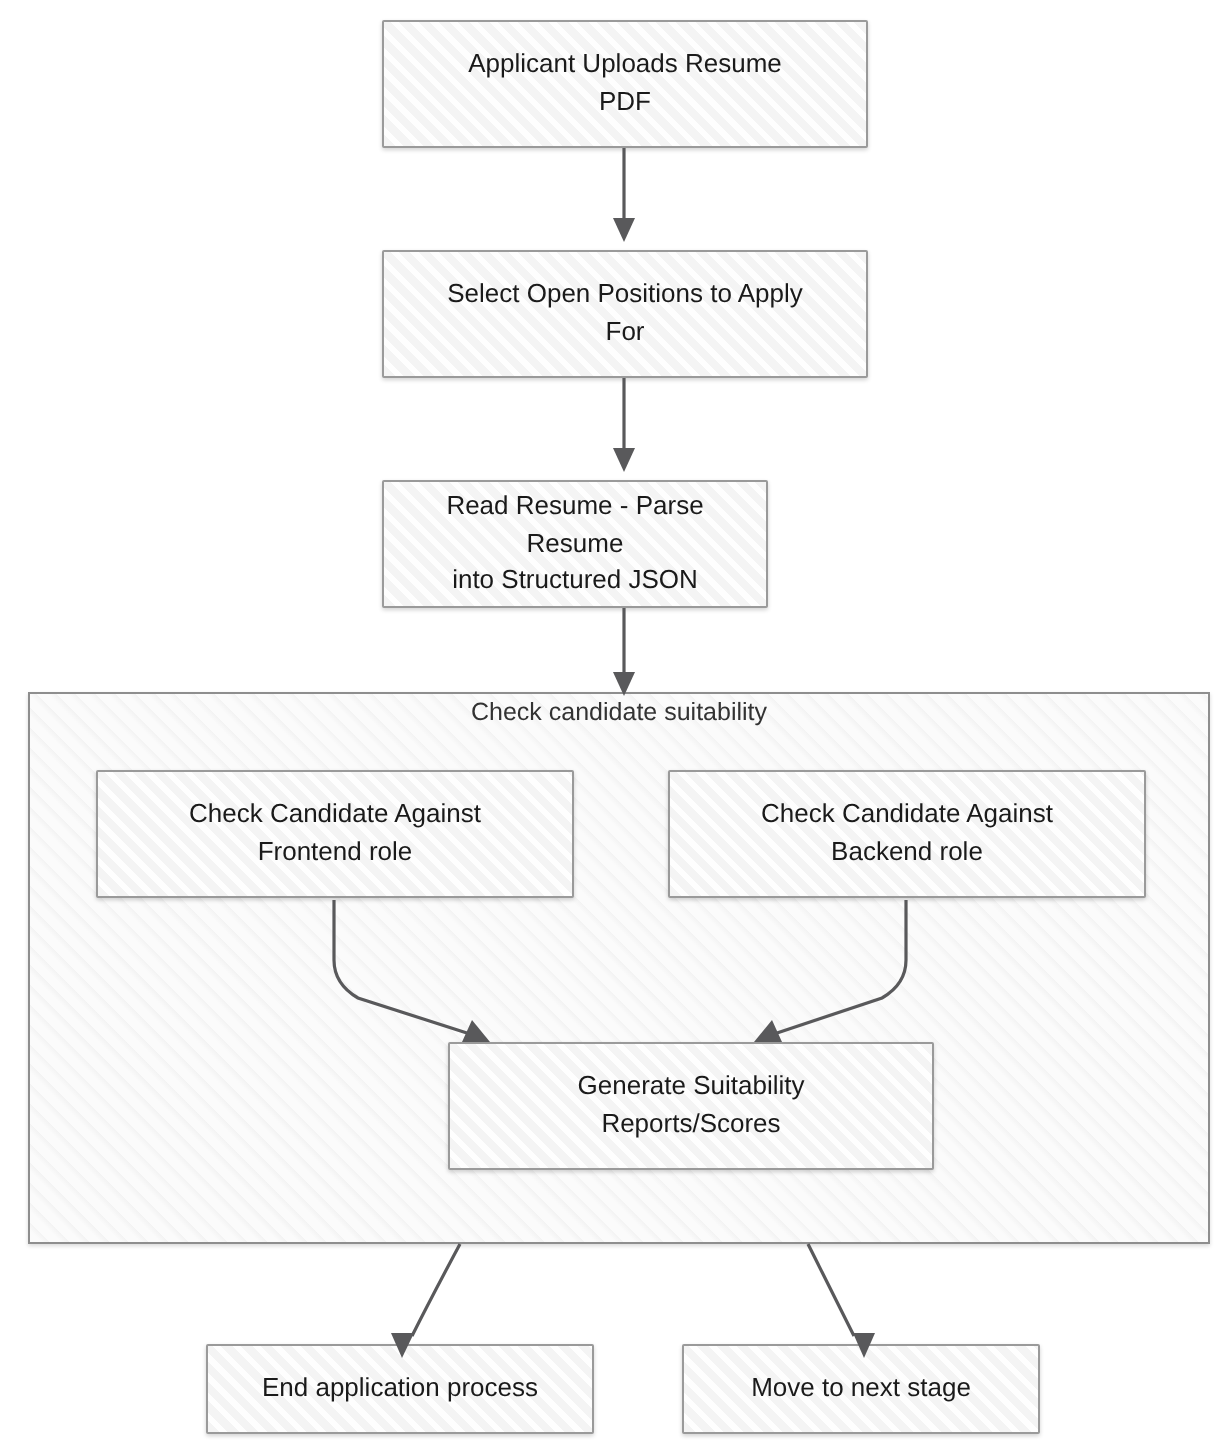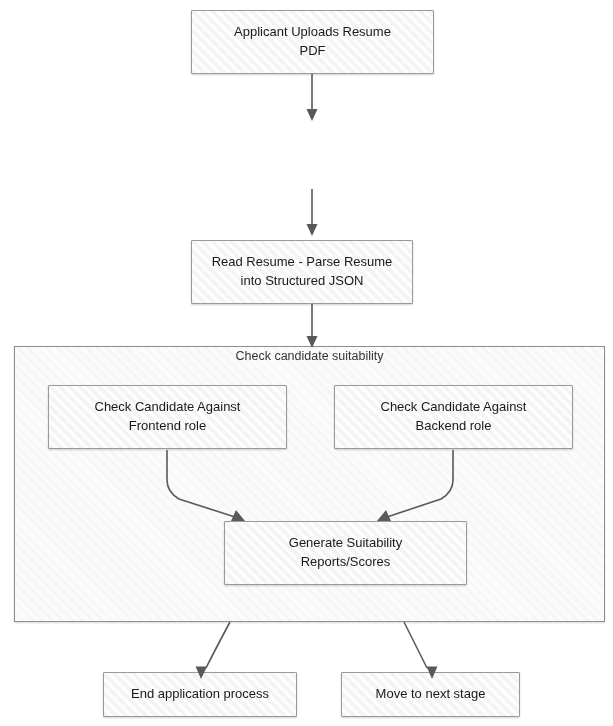--- a/index.html
+++ b/index.html
@@ -144,22 +144,26 @@
 
   <div class="subgraph" style="left:14px; top:346px; width:591px; height:276px;">
     <div class="subgraph-title">Check candidate suitability</div>
   </div>
 
   <div class="node" style="left:191px; top:10px; width:243px; height:64px;">
     <span class="label">Applicant Uploads Resume
 PDF</span>
   </div>
 
+  <div class="node" style="left:191px; top:125px; width:243px; height:64px;">
+    <span class="label">Select Open Positions to Apply
+For</span>
+  </div>
 
-  <div class="node" style="left:191px; top:240px; width:222px; height:64px;">
+  <div class="node" style="left:191px; top:240px; width:193px; height:64px;">
     <span class="label">Read Resume - Parse Resume
 into Structured JSON</span>
   </div>
 
   <div class="node" style="left:48px; top:385px; width:239px; height:64px;">
     <span class="label">Check Candidate Against
 Frontend role</span>
   </div>
 
   <div class="node" style="left:334px; top:385px; width:239px; height:64px;">

